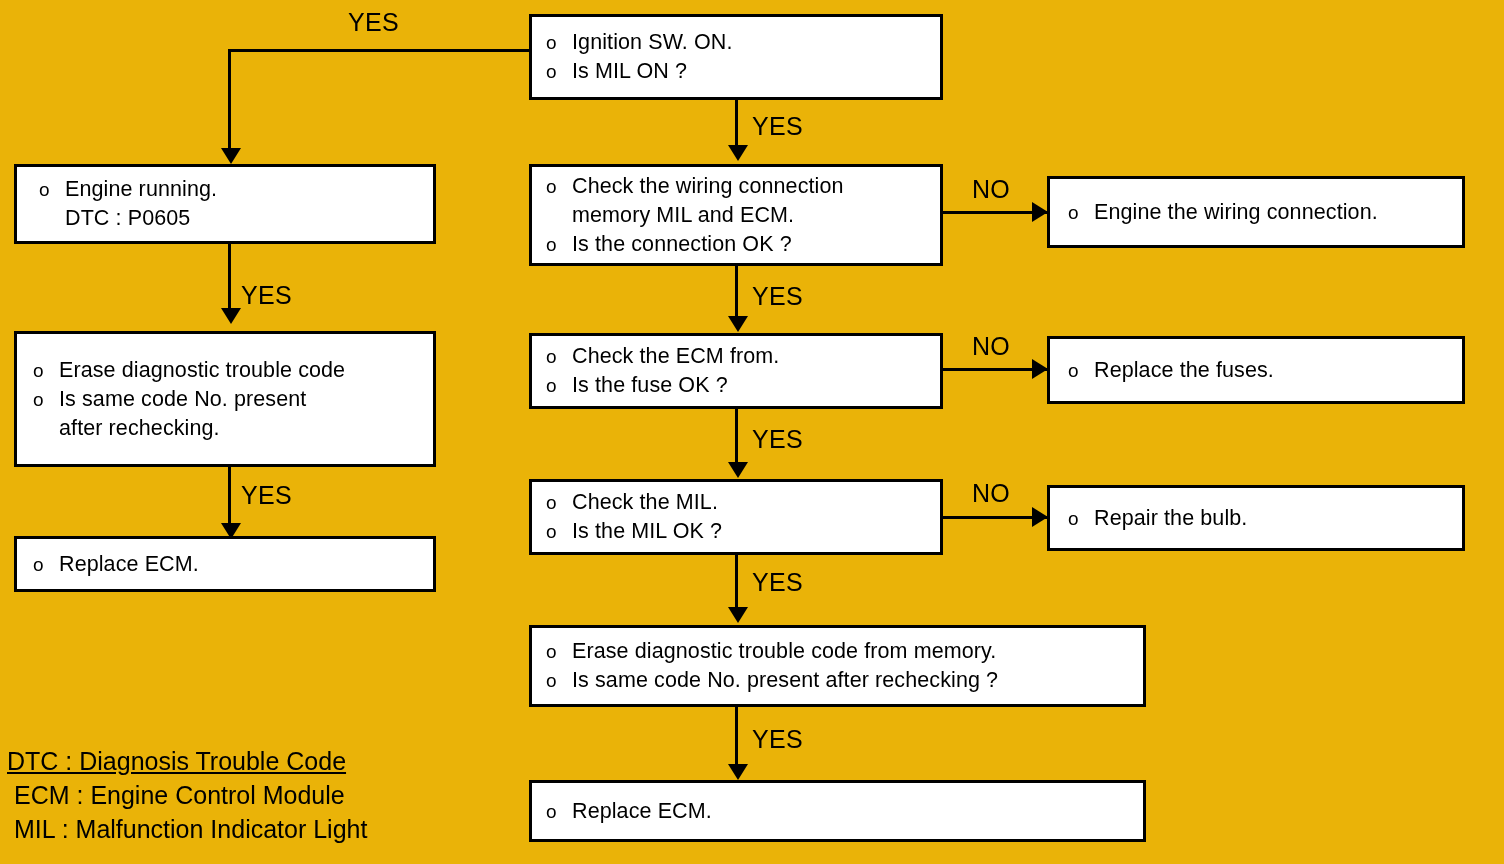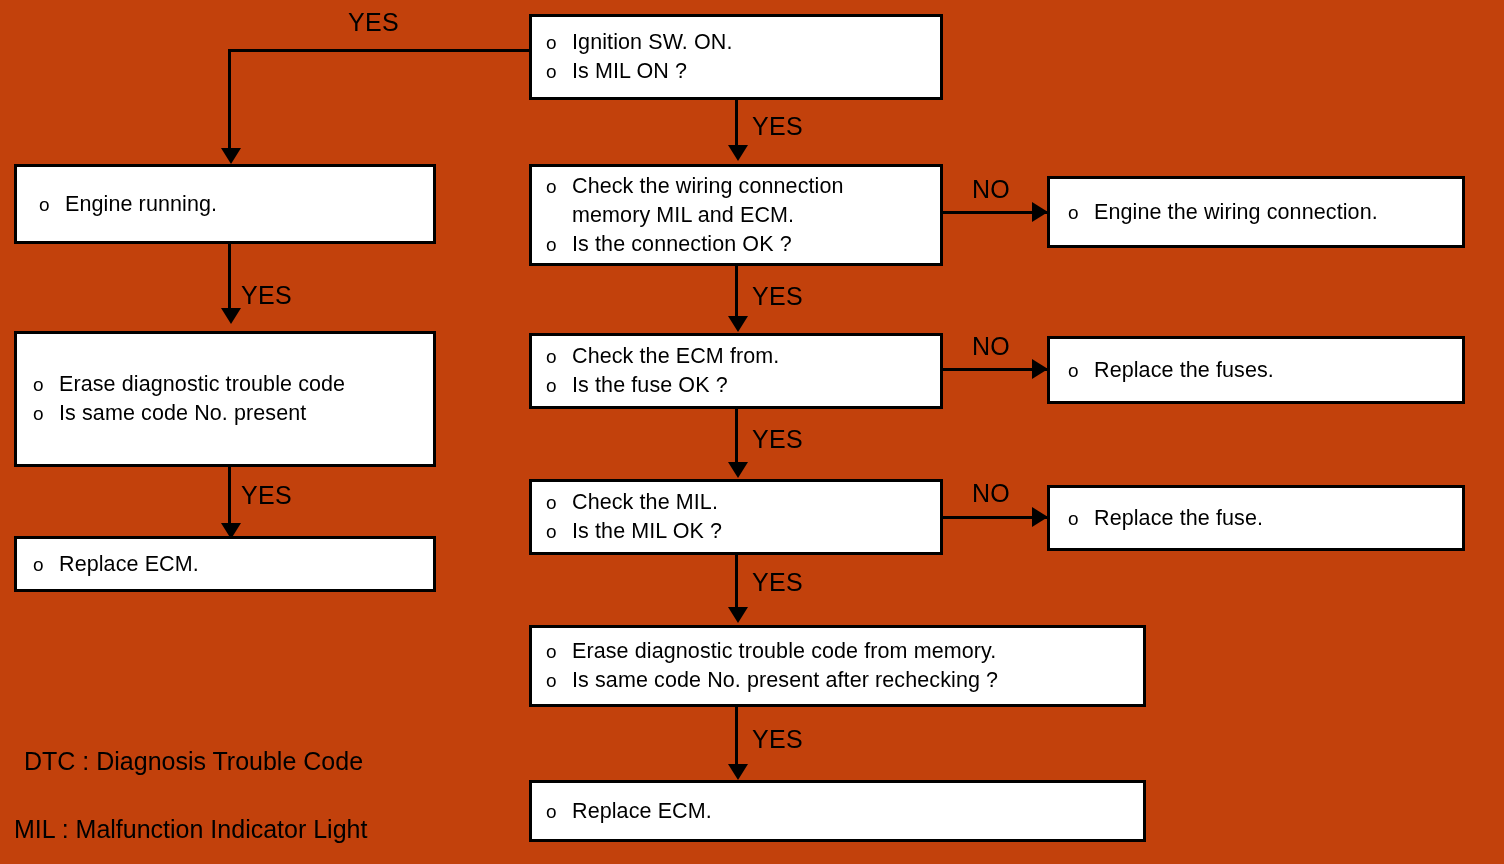--- a/index.html
+++ b/index.html
@@ -8,21 +8,21 @@
     background: #ffffff;
   }
   body {
     font-family: "Liberation Sans", sans-serif;
     color: #000000;
   }
   #canvas {
     position: relative;
     width: 1504px;
     height: 864px;
-    background: #c2410c;
+    background: #eab308;
     overflow: hidden;
   }
   .node {
     position: absolute;
     box-sizing: border-box;
     border: 3px solid #000000;
     background: #ffffff;
     display: flex;
     flex-direction: column;
     justify-content: center;
@@ -155,33 +155,41 @@
       </div>
     </div>
   </div>
 
   <div class="node" style="left:14px; top:164px; width:422px; height:80px;">
     <div class="inner" style="padding-left:22px;">
       <div class="line-row">
         <span class="bullet">o</span>
         <span class="txt">Engine running.</span>
       </div>
+      <div class="line-row">
+        <span class="bullet empty">o</span>
+        <span class="txt">DTC : P0605</span>
+      </div>
     </div>
   </div>
 
   <div class="node" style="left:14px; top:331px; width:422px; height:136px;">
     <div class="inner" style="padding-left:16px;">
       <div class="line-row">
         <span class="bullet">o</span>
         <span class="txt">Erase diagnostic trouble code</span>
       </div>
       <div class="line-row">
         <span class="bullet">o</span>
         <span class="txt">Is same code No. present</span>
       </div>
+      <div class="line-row">
+        <span class="bullet empty">o</span>
+        <span class="txt">after rechecking.</span>
+      </div>
     </div>
   </div>
 
   <div class="node" style="left:14px; top:536px; width:422px; height:56px;">
     <div class="inner" style="padding-left:16px;">
       <div class="line-row">
         <span class="bullet">o</span>
         <span class="txt">Replace ECM.</span>
       </div>
     </div>
@@ -245,21 +253,21 @@
         <span class="bullet">o</span>
         <span class="txt">Is the MIL OK ?</span>
       </div>
     </div>
   </div>
 
   <div class="node" style="left:1047px; top:485px; width:418px; height:66px;">
     <div class="inner" style="padding-left:18px;">
       <div class="line-row">
         <span class="bullet">o</span>
-        <span class="txt">Replace the fuse.</span>
+        <span class="txt">Repair the bulb.</span>
       </div>
     </div>
   </div>
 
   <div class="node" style="left:529px; top:625px; width:617px; height:82px;">
     <div class="inner">
       <div class="line-row">
         <span class="bullet">o</span>
         <span class="txt">Erase diagnostic trouble code from memory.</span>
       </div>
@@ -272,16 +280,17 @@
 
   <div class="node" style="left:529px; top:780px; width:617px; height:62px;">
     <div class="inner">
       <div class="line-row">
         <span class="bullet">o</span>
         <span class="txt">Replace ECM.</span>
       </div>
     </div>
   </div>
 
-  <div class="legend" style="left:24px; top:745px;">DTC : Diagnosis Trouble Code</div>
+  <div class="legend" style="left:7px; top:745px;text-decoration:underline;">DTC : Diagnosis Trouble Code</div>
+  <div class="legend" style="left:14px; top:779px;">ECM : Engine Control Module</div>
   <div class="legend" style="left:14px; top:813px;">MIL : Malfunction Indicator Light</div>
 
 </div>
 
 </body></html>

